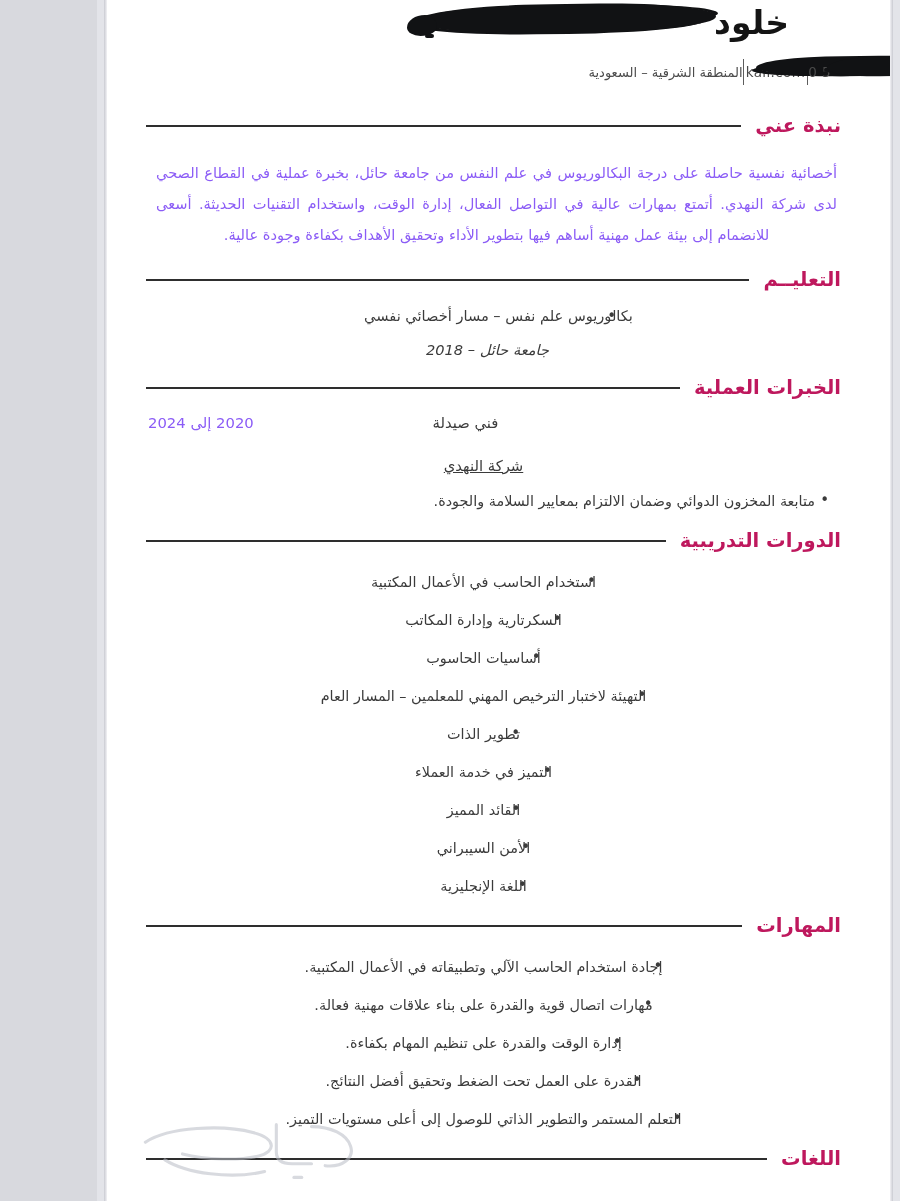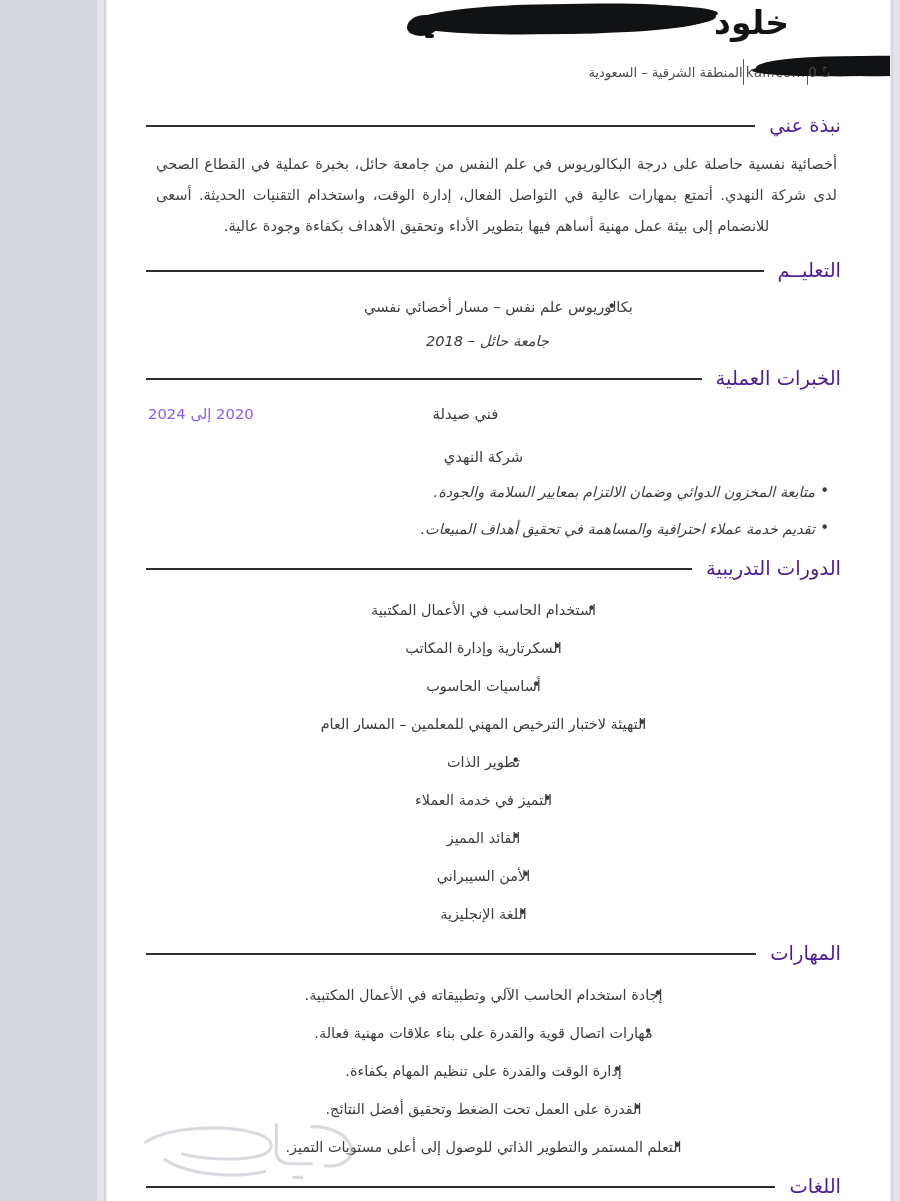--- a/index.html
+++ b/index.html
@@ -145,46 +145,45 @@
   .sec-head {
     display: flex;
     flex-direction: row;
     align-items: center;
     gap: 14px;
     padding: 0 52px 0 42px;
     margin-top: 17px;
   }
   .sec-title {
     font-size: 19.5px;
-    font-weight: 400;
-    color: #4c1d95;
+    font-weight: 700;
+    color: #be185d;
     white-space: nowrap;
     line-height: 26px;
   }
   .sec-rule {
     flex: 1;
     height: 2px;
     background: #2e2e2e;
   }
 
   .para {
     padding: 0 56px 0 52px;
-    margin-top: 9px;
+    margin-top: 18px;
     font-size: 14.6px;
     line-height: 31px;
-    color: #404040;
+    color: #8b5cf6;
     text-align: justify;
     text-align-last: center;
   }
 
   ul.bullets {
     list-style: none;
     margin: 0;
     padding: 0;
-    font-style: italic;
   }
   ul.bullets li {
     position: relative;
     font-size: 14.4px;
     color: #3b3b3b;
     line-height: 20px;
     padding: 0 78px 0 0;
     margin-top: 17px;
     text-align: right;
   }
@@ -242,20 +241,21 @@
     font-size: 14.8px;
     color: #8b5cf6;
     direction: rtl;
   }
   .exp-company {
     margin-top: 21px;
     text-align: center;
     font-size: 14.8px;
     color: #3b3b3b;
     padding-right: 30px;
+    text-decoration: underline;
   }
   ul.exp-bullets { margin-top: 8px; }
 
   
   ul.center-bullets {
     list-style: none;
     margin: 0;
     padding: 0;
   }
   ul.center-bullets li {
@@ -350,21 +350,20 @@
 
     <div class="exp-row">
       <span class="exp-title">فني صيدلة</span>
       <span class="exp-date">2020 إلى 2024</span>
     </div>
 
     <div class="exp-company">شركة النهدي</div>
 
     <ul class="bullets exp-bullets">
       <li>متابعة المخزون الدوائي وضمان الالتزام بمعايير السلامة والجودة.</li>
-      <li>تقديم خدمة عملاء احترافية والمساهمة في تحقيق أهداف المبيعات.</li>
     </ul>
   </div>
 
   <div class="section">
     <div class="sec-head">
       <span class="sec-title">الدورات التدريبية</span>
       <span class="sec-rule"></span>
     </div>
     <ul class="center-bullets">
       <li><span class="dot">•</span><span>استخدام الحاسب في الأعمال المكتبية</span></li>

